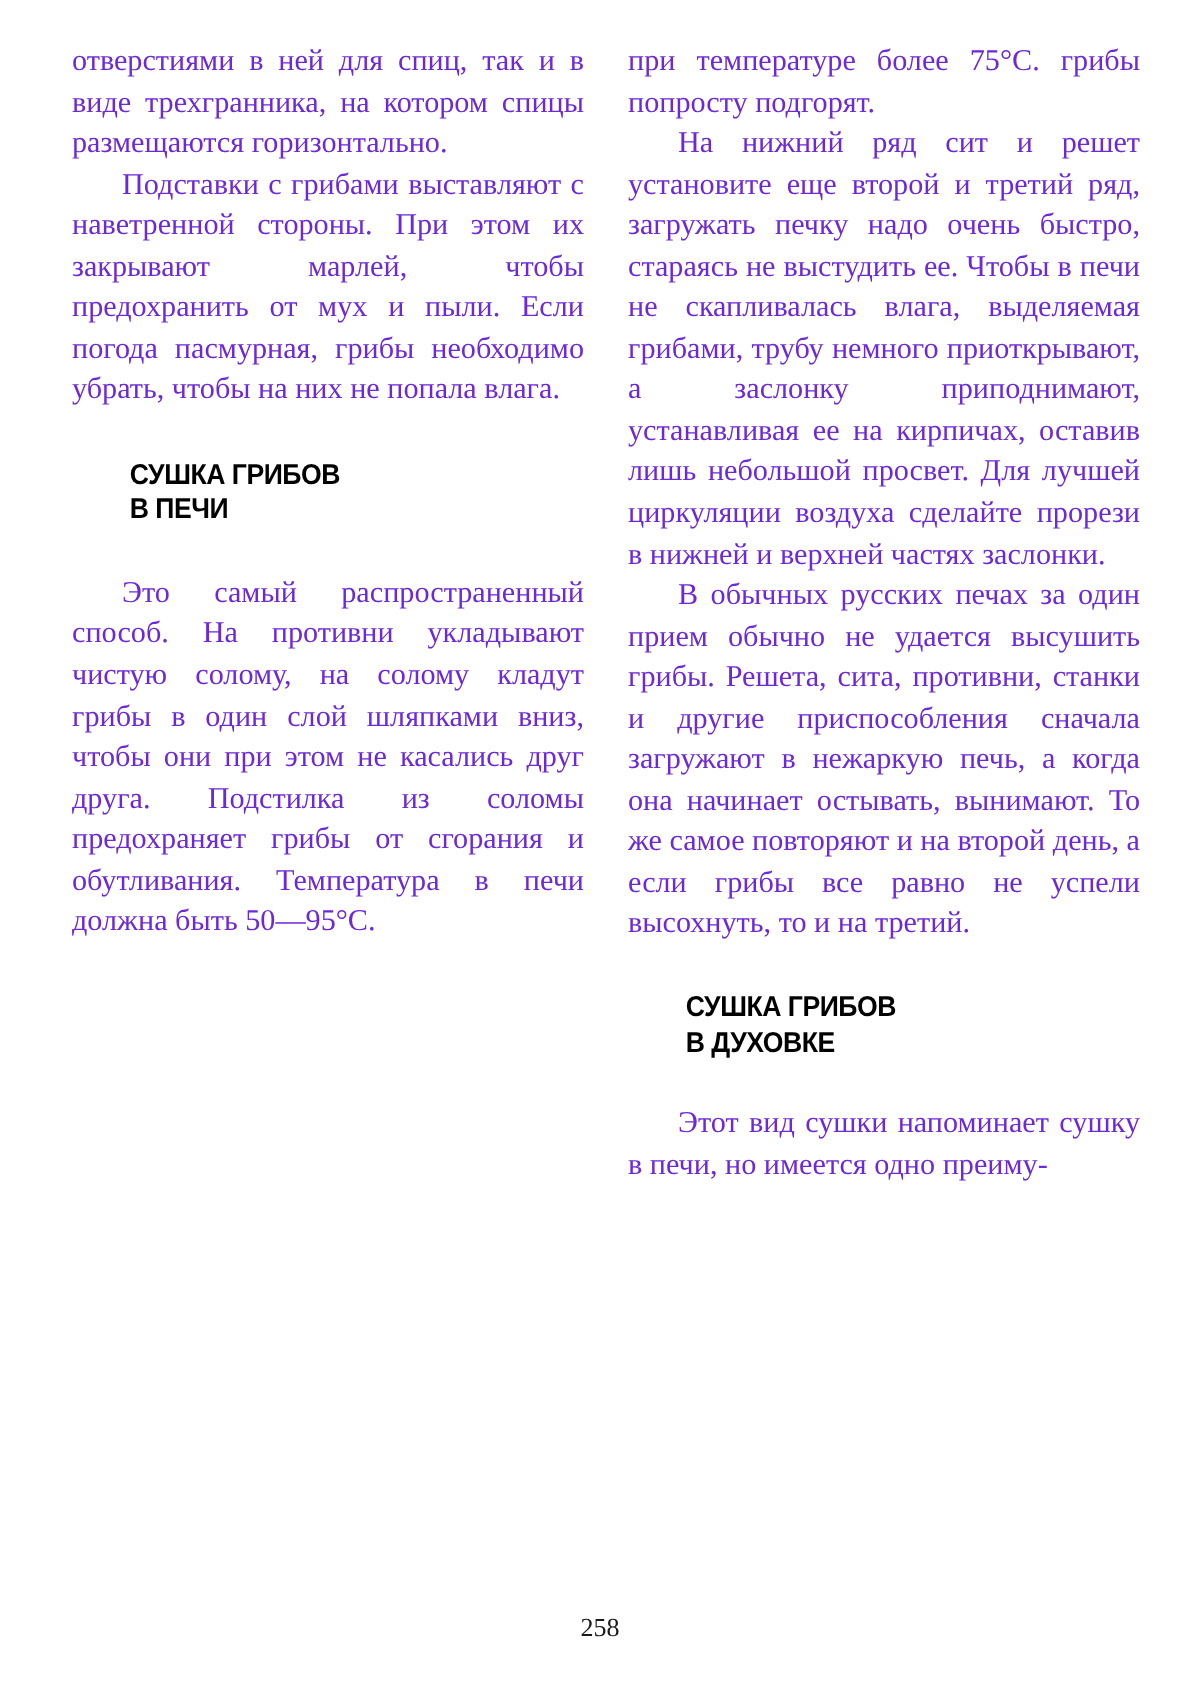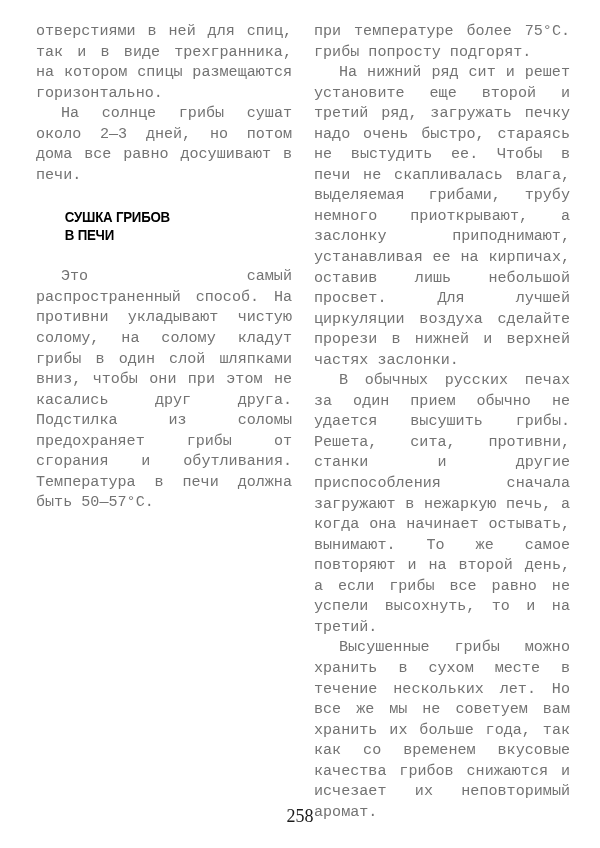--- a/index.html
+++ b/index.html
@@ -26,24 +26,24 @@
     display: flex;
     justify-content: space-between;
   }
 
   .column {
     width: 256px;
     box-sizing: border-box;
   }
 
   .body-text {
-    font-family: Liberation Mono, monospace;
+    font-family: Liberation Serif, serif;
     font-size: 15.1px;
     line-height: 20.55px;
-    color: #737373;
+    color: #6d28d9;
     text-align: justify;
     text-justify: inter-word;
     margin: 0;
     -webkit-font-smoothing: none;
   }
 
   .body-text + .body-text {
     margin-top: 0;
   }
 
@@ -79,60 +79,59 @@
     margin-bottom: 21px;
   }
 
   .page-number {
     position: absolute;
     left: 0;
     right: 0;
     top: 806px;
     text-align: center;
     font-family: "Liberation Serif", "DejaVu Serif", serif;
-    font-size: 18px;
+    font-size: 13px;
     color: #1a1a1a;
   }
 </style>
 </head>
 <body>
 
 <div class="page">
 
   <div class="columns">
 
     <div class="column">
 
       <p class="body-text para-cont">отверстиями в ней для спиц, так и в виде трехгранника, на котором спицы размещаются горизонтально.</p>
 
 
+      <p class="body-text para">Подставки с грибами выставляют с наветренной стороны. При этом их закрывают марлей, чтобы предохранить от мух и пыли. Если погода пасмурная, грибы необходимо убрать, чтобы на них не попала влага.</p>
 
-      <p class="body-text para">На солнце грибы сушат около 2—3 дней, но потом дома все равно досушивают в печи.</p>
 
       <div class="head-block">
         <div class="section-head">СУШКА ГРИБОВ</div>
         <div class="section-head">В ПЕЧИ</div>
       </div>
 
-      <p class="body-text para">Это самый распространенный способ. На противни укладывают чистую солому, на солому кладут грибы в один слой шляпками вниз, чтобы они при этом не касались друг друга. Подстилка из соломы предохраняет грибы от сгорания и обутливания. Температура в печи должна быть 50—57°С.</p>
+      <p class="body-text para">Это самый распространенный способ. На противни укладывают чистую солому, на солому кладут грибы в один слой шляпками вниз, чтобы они при этом не касались друг друга. Подстилка из соломы предохраняет грибы от сгорания и обутливания. Температура в печи должна быть 50—95°С.</p>
 
 
 
     </div>
 
     <div class="column">
 
       <p class="body-text para-cont">при температуре более 75°С. грибы попросту подгорят.</p>
 
       <p class="body-text para">На нижний ряд сит и решет установите еще второй и третий ряд, загружать печку надо очень быстро, стараясь не выстудить ее. Чтобы в печи не скапливалась влага, выделяемая грибами, трубу немного приоткрывают, а заслонку приподнимают, устанавливая ее на кирпичах, оставив лишь небольшой просвет. Для лучшей циркуляции воздуха сделайте прорези в нижней и верхней частях заслонки.</p>
 
       <p class="body-text para">В обычных русских печах за один прием обычно не удается высушить грибы. Решета, сита, противни, станки и другие приспособления сначала загружают в нежаркую печь, а когда она начинает остывать, вынимают. То же самое повторяют и на второй день, а если грибы все равно не успели высохнуть, то и на третий.</p>
 
 
-      <p class="body-text para">Высушенные грибы можно хранить в сухом месте в течение нескольких лет. Но все же мы не советуем вам хранить их больше года, так как со временем вкусовые качества грибов снижаются и исчезает их неповторимый аромат.</p>
 
       <div class="head-block-b">
         <div class="section-head">СУШКА ГРИБОВ</div>
         <div class="section-head">В ДУХОВКЕ</div>
       </div>
 
       <p class="body-text para">Этот вид сушки напоминает сушку в печи, но имеется одно преиму-</p>
 
     </div>
 

